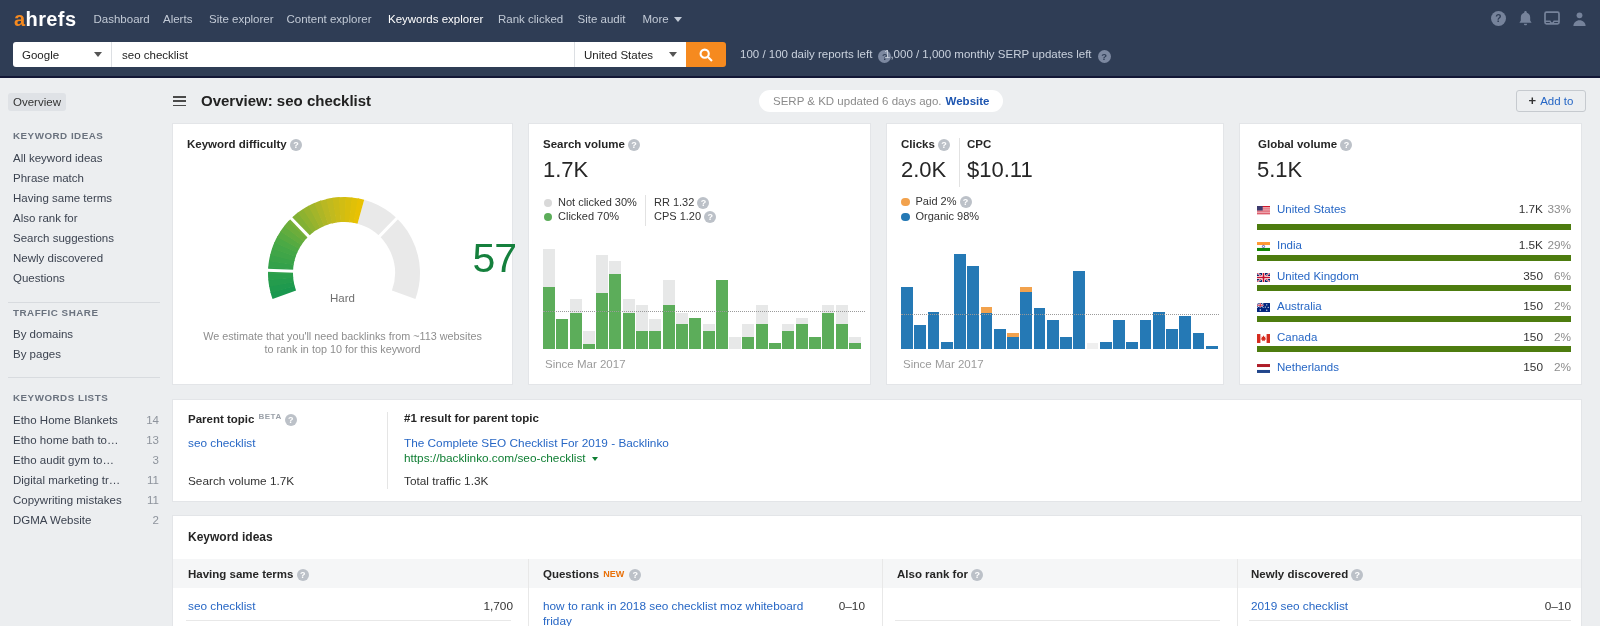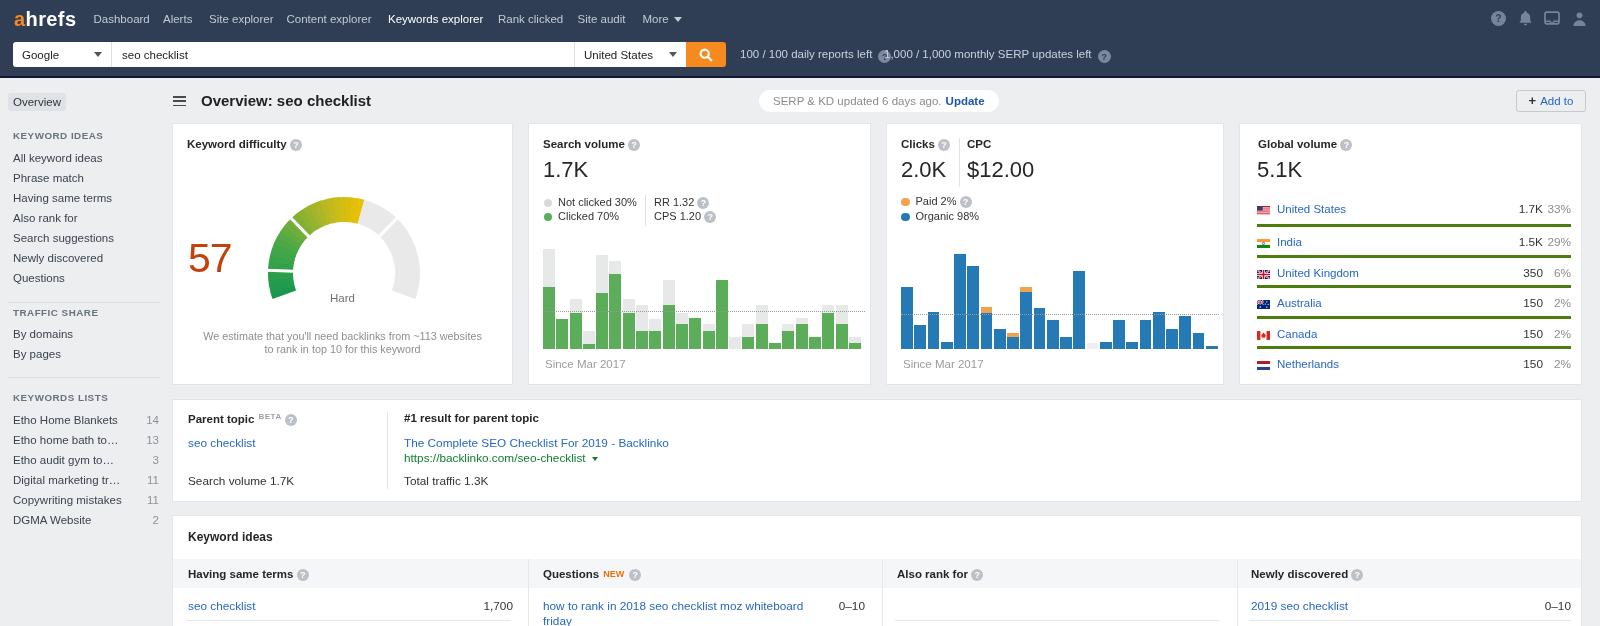--- a/index.html
+++ b/index.html
@@ -41,37 +41,37 @@
 .addto{position:absolute;right:-4px;top:0;width:70px;height:22px;border:1px solid #c6cacf;border-radius:3px;line-height:20px;text-align:center;font-size:11.5px;color:#2767c5}
 .addto span{color:#333;font-weight:bold;margin-right:4px;font-size:13px}
 
 .card{position:absolute;top:123px;height:262px;background:#fff;border:1px solid #e3e5e8}
 .c1{left:172px;width:341px}.c2{left:528px;width:343px}.c3{left:886px;width:338px}.c4{left:1239px;width:343px}
 .ct{position:absolute;left:14px;top:14px;font-weight:bold;font-size:11.5px;color:#262626}
 .bignum{position:absolute;left:14px;top:33px;font-size:22px;color:#262626;line-height:26px}
 .since{position:absolute;left:16px;bottom:13px;color:#9b9b9b;font-size:11.5px;line-height:14px}
 
 .gauge{position:absolute;left:71px;top:65px}
-.kdnum{position:absolute;left:15px;top:114px;width:100%;text-align:left;font-size:41px;line-height:41px;color:#c2410c;letter-spacing:-1px}
+.kdnum{position:absolute;left:4px;top:114px;width:100%;text-align:right;font-size:41px;line-height:41px;color:#15803d;letter-spacing:-1px}
 .kdword{position:absolute;left:0;top:168px;width:100%;text-align:center;font-size:11.5px;color:#707070}
 .kdcap{position:absolute;left:0;top:206px;width:100%;text-align:center;font-size:10.8px;color:#8e8e8e;line-height:13px}
 
 .leg{position:absolute;font-size:11px;color:#333;white-space:nowrap;line-height:14px}
 .dot{display:inline-block;width:8px;height:8px;border-radius:50%;margin-right:6px;vertical-align:-1px}
 .vline{position:absolute;border-left:1px solid #e2e2e2}
 
 .chart{position:absolute;bottom:35px;height:100px;display:flex;align-items:flex-end}
 .chart i{width:12px;margin-right:1.3px;background:#e7e8e8;display:flex;flex-direction:column;justify-content:flex-end}
 .chart i.empty{background:#efefef;height:6px}
 .chart i b{display:block;background:#5cad5a}
 .chart i s{display:block;background:#2579b5}
 .chart i u{display:block;background:#f2a24d}
 .dotline{position:absolute;border-top:1px dotted #9a9a9a}
 
-.grow{position:absolute;left:17px;width:314px;height:30.4px;border-top:3px solid #4d7c0f;line-height:30px;white-space:nowrap;font-size:11.5px}
+.grow{position:absolute;left:17px;width:314px;height:30.4px;border-top:6px solid #4d7c0f;line-height:30px;white-space:nowrap;font-size:11.5px}
 .grow.first{border-top:none}
 .grow svg{vertical-align:-2px;margin-right:7px}
 .grow a{color:#2767c5;text-decoration:none}
 .gv1{position:absolute;right:28px;color:#333;font-size:11.8px}
 .gv2{position:absolute;right:0;color:#8d8d8d;font-size:11.8px}
 
 .pcard{position:absolute;left:172px;top:399px;width:1410px;height:103px;background:#fff;border:1px solid #e3e5e8}
 .pdiv{position:absolute;left:214px;top:12px;bottom:12px;border-left:1px solid #e5e5e5}
 a.lnk{color:#2767c5;text-decoration:none;font-size:11.8px}
 .beta{font-size:8px;color:#9aa0a8;font-weight:bold;letter-spacing:.5px;vertical-align:4px;margin-left:4px}
@@ -158,21 +158,21 @@
     <div class="snum" style="top:435px">2</div>
 </div>
 
 <div class="trow">
  <div class="ham">
       <div></div>
       <div></div>
       <div></div>
     </div>
  <div class="h1">Overview: seo checklist</div>
- <div class="pill">SERP &amp; KD updated 6 days ago.<b>Update</b></div>
+ <div class="pill">SERP &amp; KD updated 6 days ago.<b>Website</b></div>
  <div class="addto"><span>+</span>Add to</div>
 </div>
 
 <div class="card c1">
  <div class="ct">Keyword difficulty <span class="hi">?</span></div>
  <svg class="gauge" width="200" height="120" viewBox="0 0 200 120">
 <path d="M 116.86 22.78 A 63.5 63.5 0 0 1 159.67 105.72" stroke="#e9e9e9" stroke-width="25.0" fill="none"></path>
 <path d="M 40.33 105.72 A 63.5 63.5 0 0 1 38.54 99.98" stroke="#1a984f" stroke-width="25.0" fill="none"></path>
 <path d="M 38.71 100.62 A 63.5 63.5 0 0 1 37.42 94.76" stroke="#1f9a4e" stroke-width="25.0" fill="none"></path>
 <path d="M 37.53 95.41 A 63.5 63.5 0 0 1 36.73 89.46" stroke="#249c4d" stroke-width="25.0" fill="none"></path>
@@ -289,21 +289,21 @@
       </i>
     </div>
  <div class="dotline" style="left:14px;width:322px;bottom:72px"></div>
  <div class="since">Since Mar 2017</div>
 </div>
 
 <div class="card c3">
  <div class="ct" style="left:14px">Clicks <span class="hi">?</span></div>
  <div class="ct" style="left:80px">CPC</div>
  <div class="bignum" style="left:14px">2.0K</div>
- <div class="bignum" style="left:80px">$12.00</div>
+ <div class="bignum" style="left:80px">$10.11</div>
  <div class="vline" style="left:72px;top:14px;height:49px"></div>
  <div class="leg" style="left:14px;top:70px"><span class="dot" style="background:#f2a24d;width:8.5px;height:8.5px"></span>Paid 2% <span class="hi">?</span></div>
  <div class="leg" style="left:14px;top:85px"><span class="dot" style="background:#2579b5;width:8.5px;height:8.5px"></span>Organic 98%</div>
  <div class="chart" style="left:14px;width:318px">
       <i>
         <s style="height:62px"></s>
       </i>
       <i>
         <s style="height:24px"></s>
       </i>

